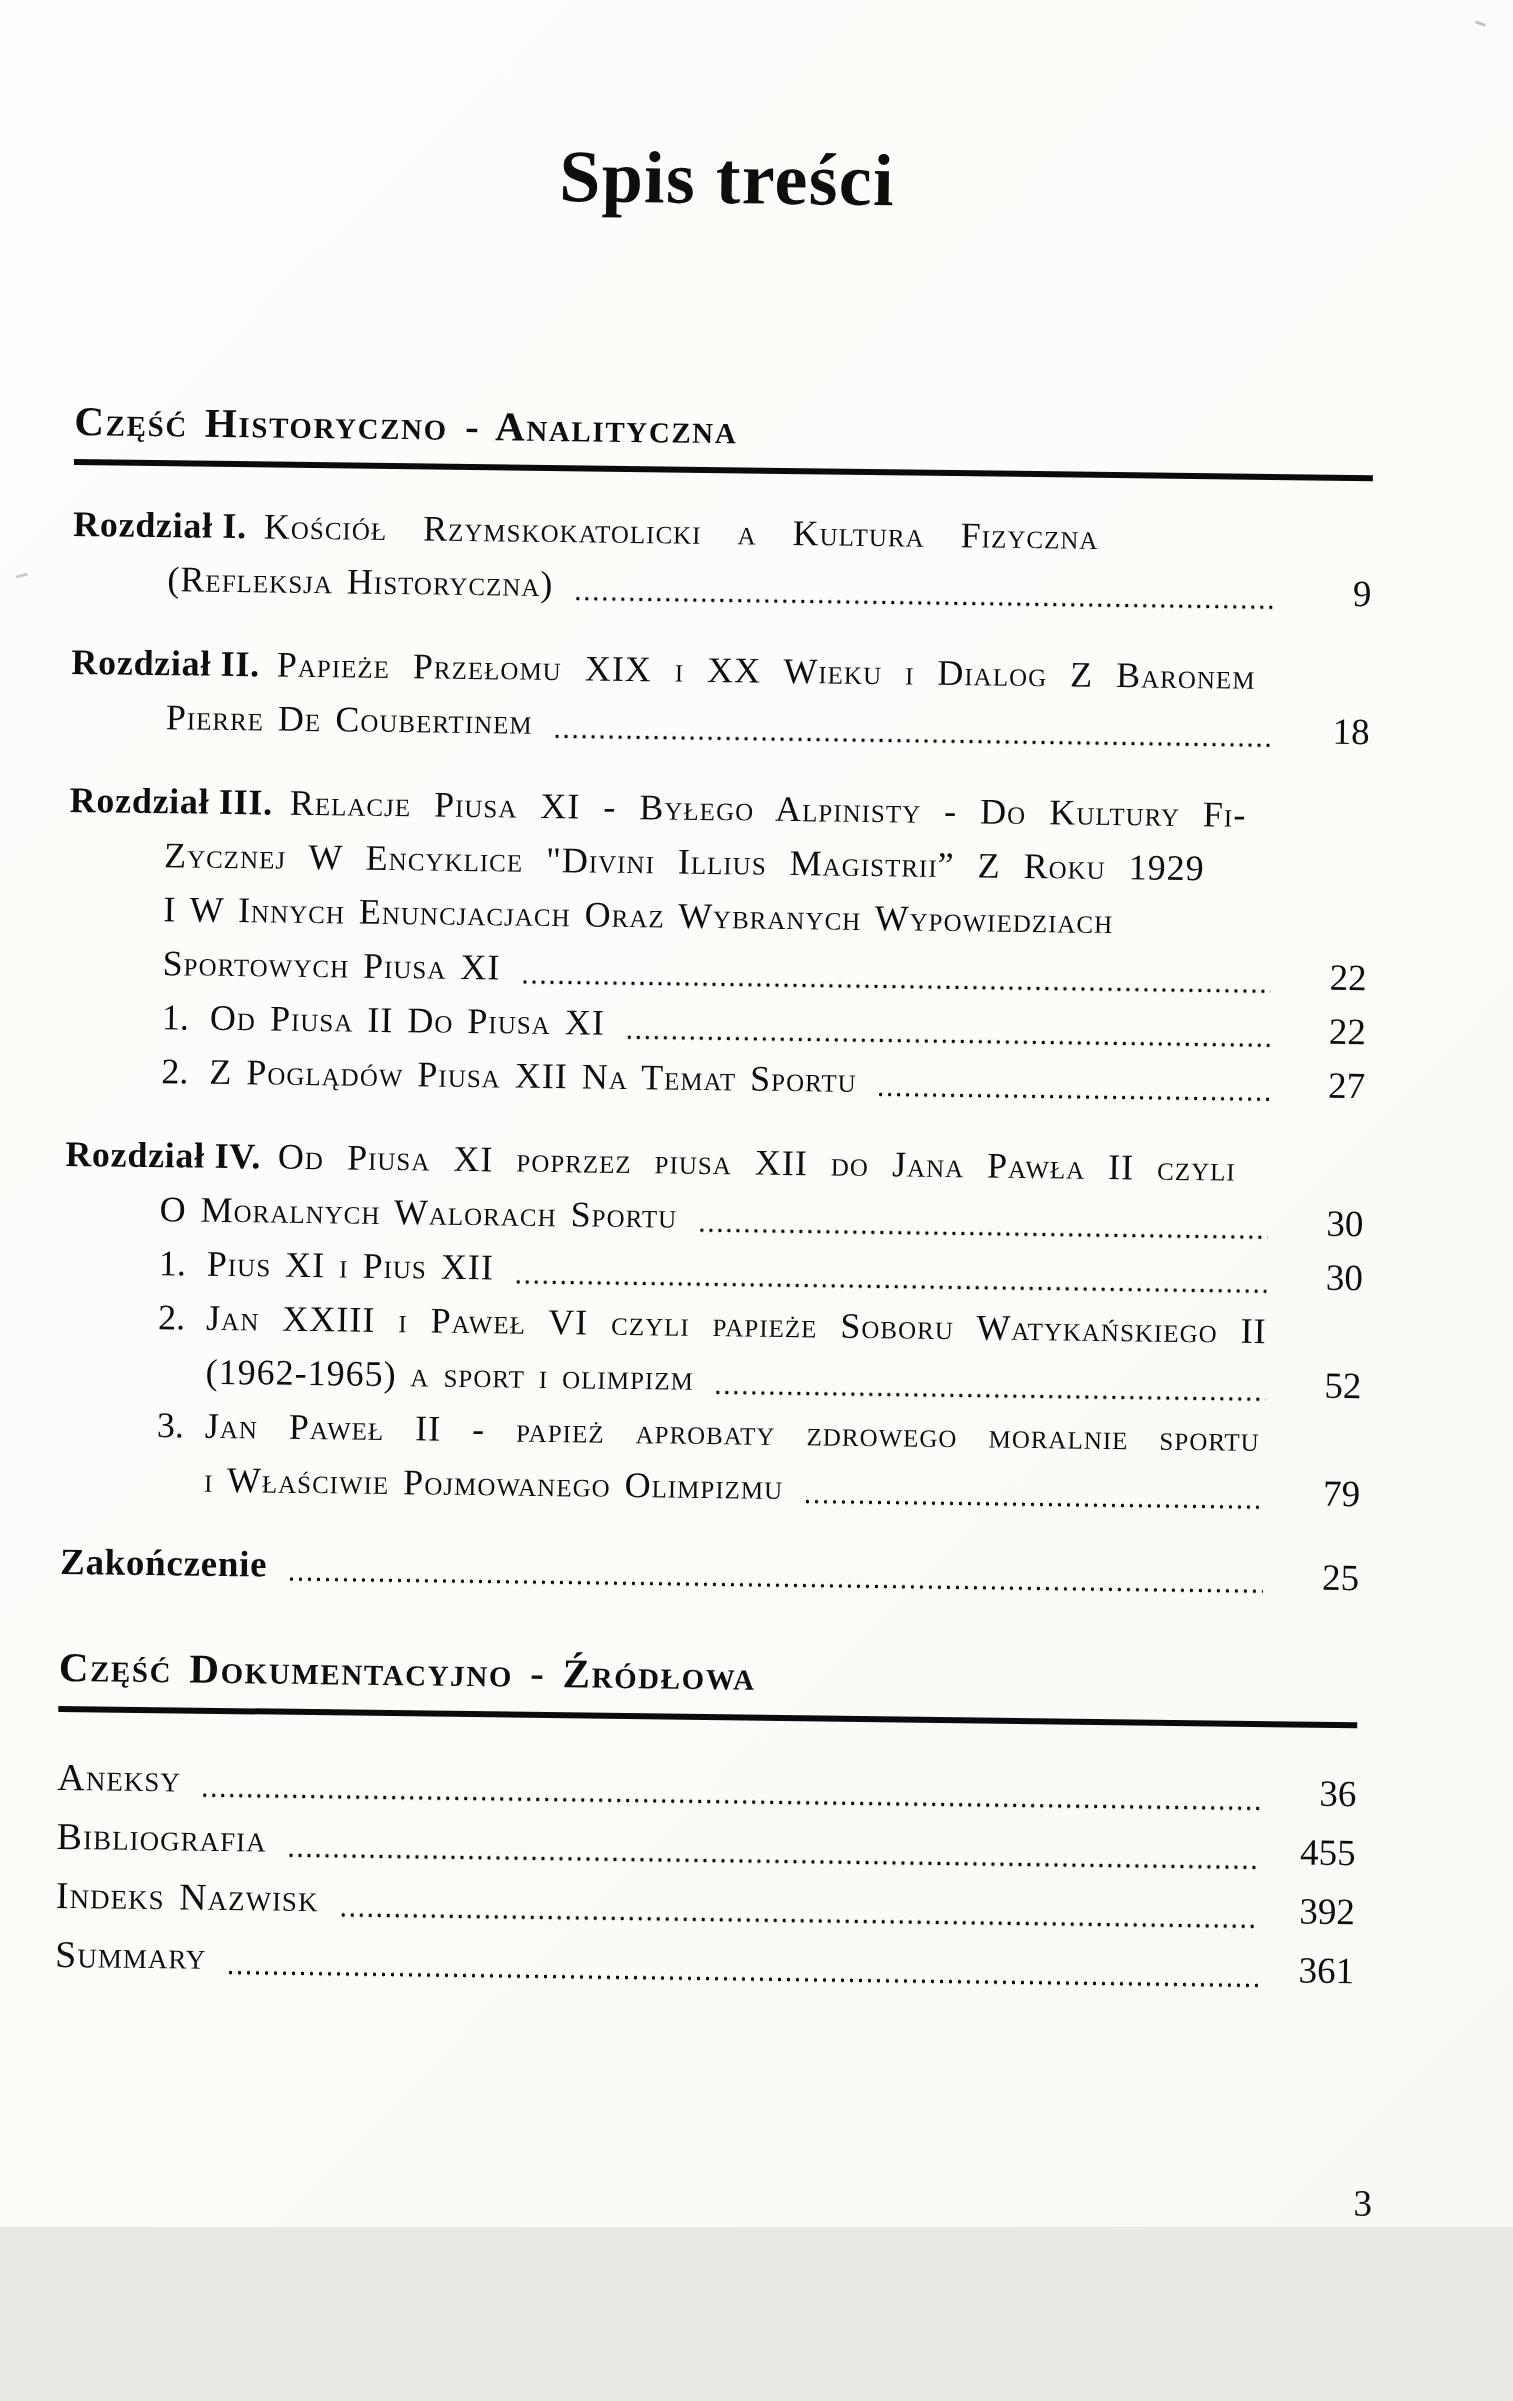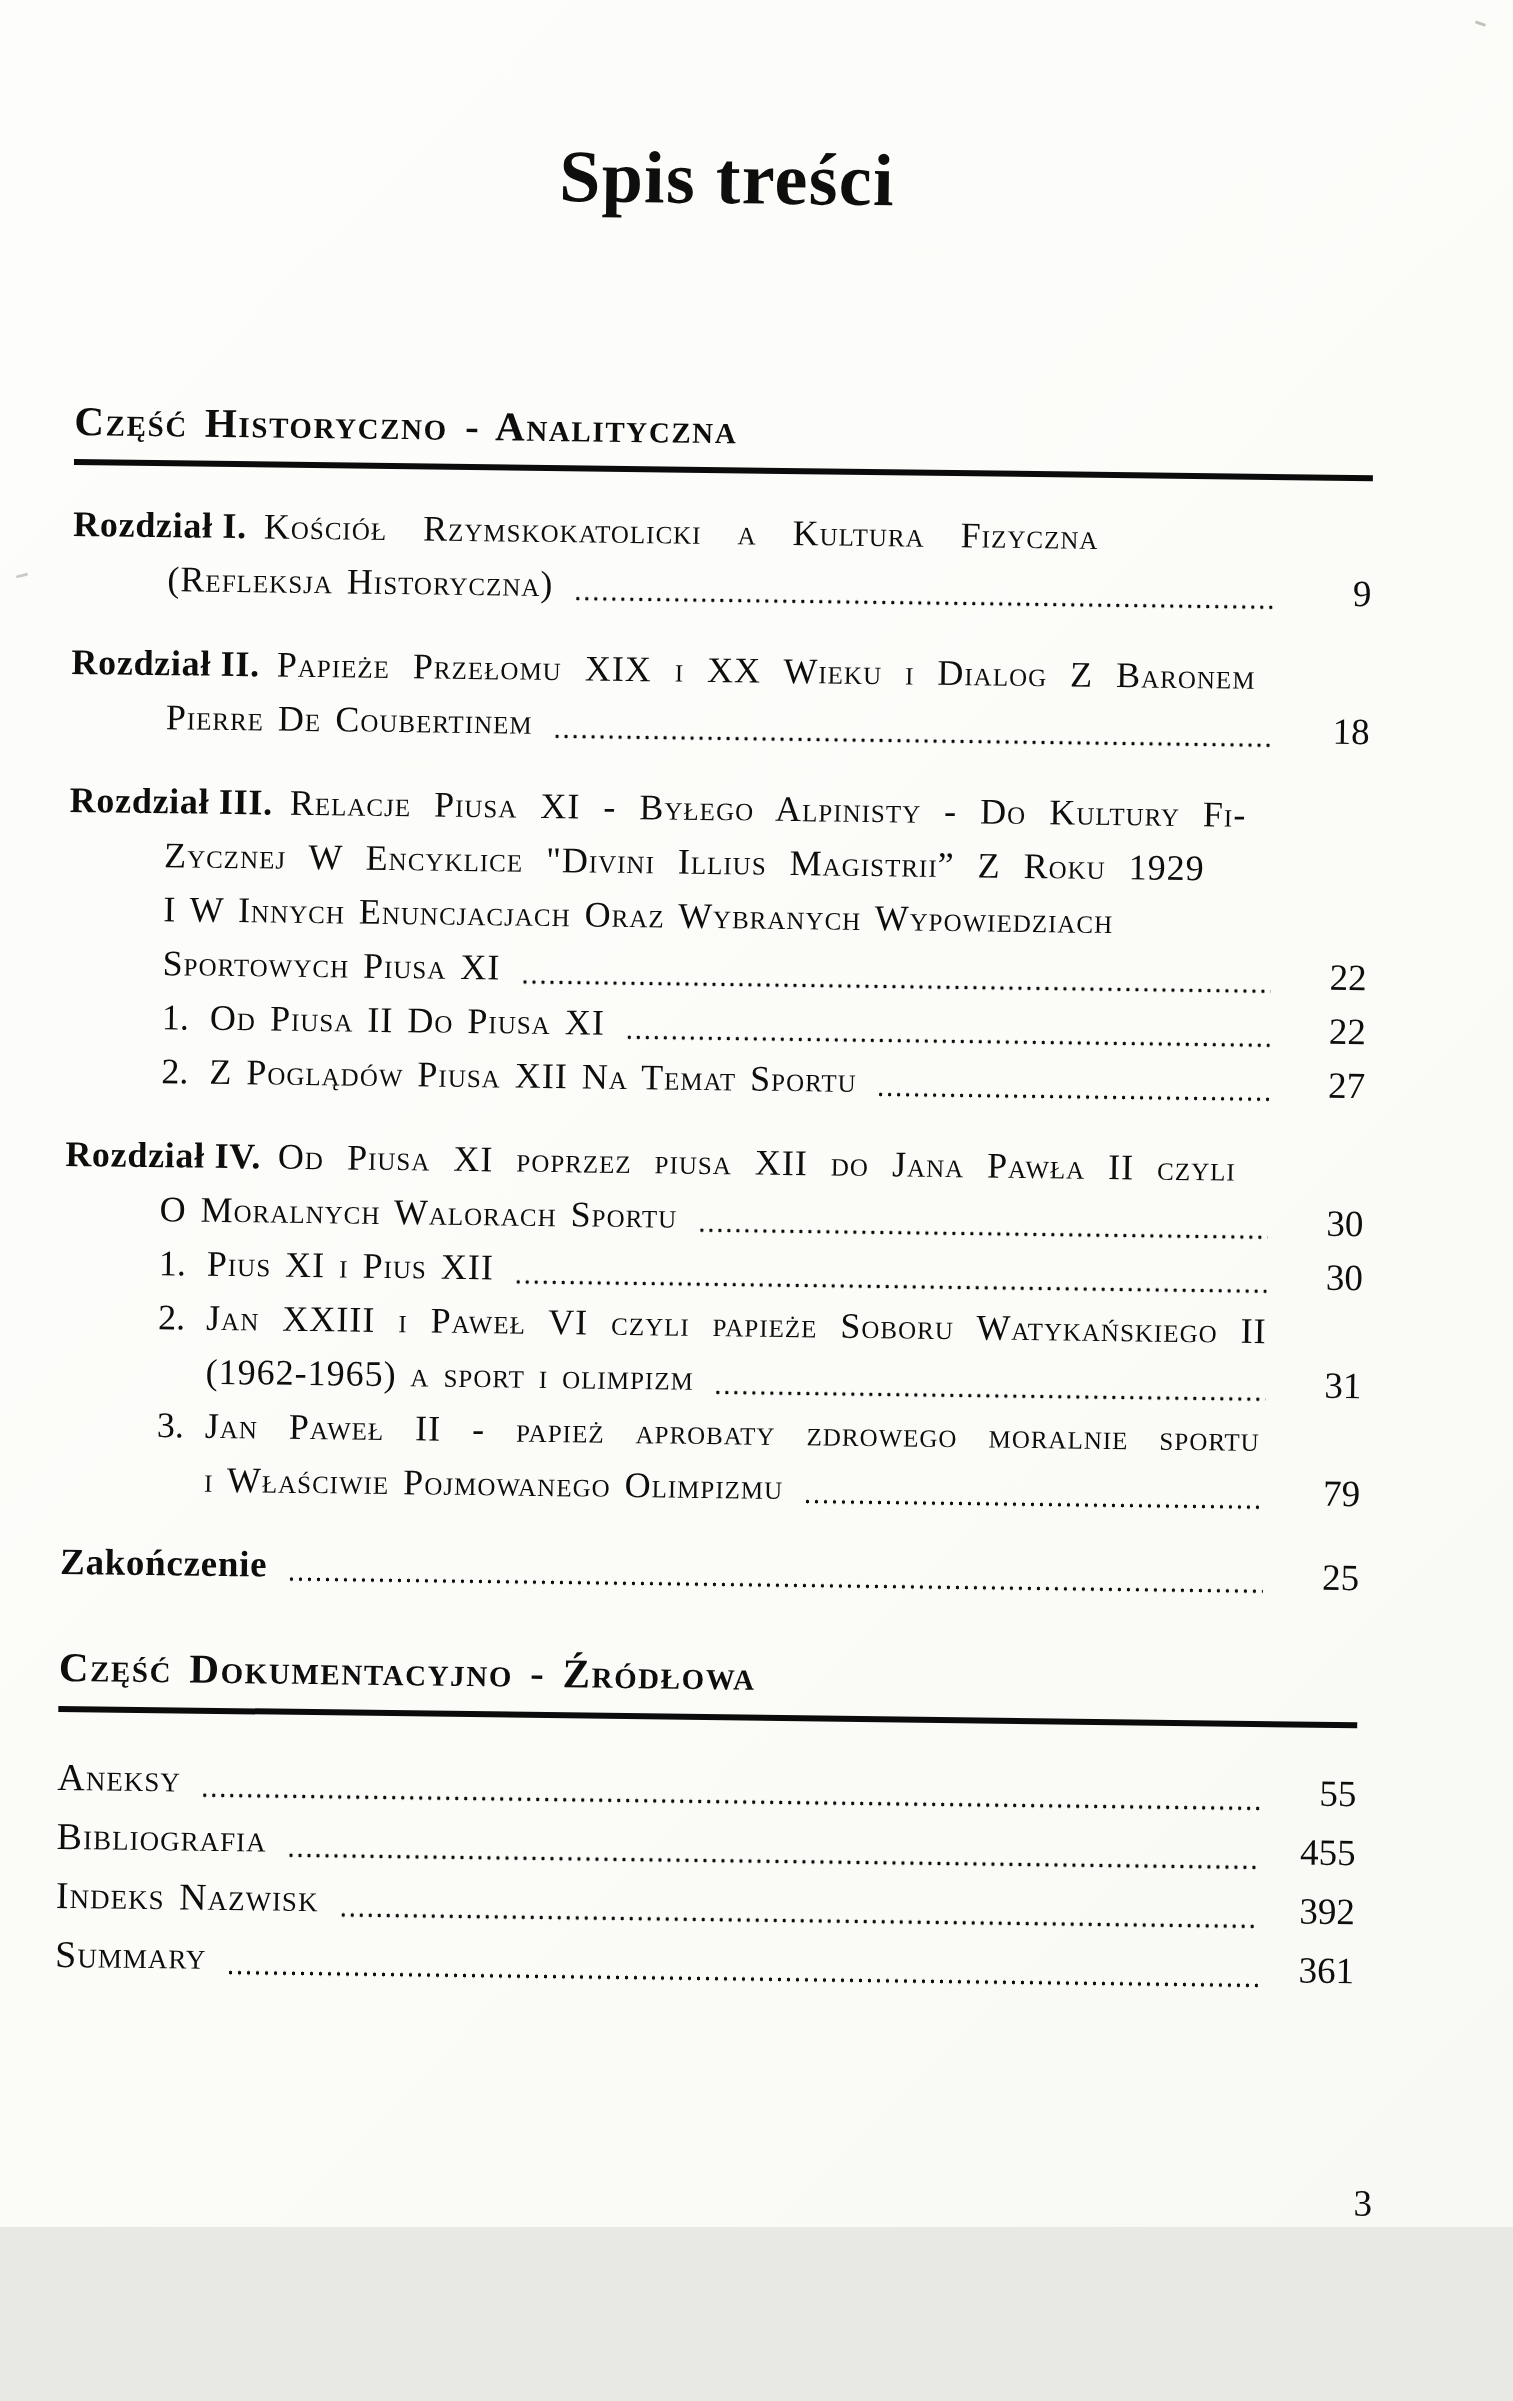--- a/index.html
+++ b/index.html
@@ -174,21 +174,21 @@
           <span class="dots"></span>
           <span class="pg">30</span>
         </div>
         <div class="row indent">
           <span class="num">2.</span>
           <span class="sc j2">Jan XXIII i Paweł VI czyli papieże Soboru Watykańskiego II</span>
         </div>
         <div class="row indent2">
           <span class="sc">(1962-1965) a sport i olimpizm</span>
           <span class="dots"></span>
-          <span class="pg">31</span>
+          <span class="pg">52</span>
         </div>
         <div class="row indent">
           <span class="num">3.</span>
           <span class="sc j3">Jan Paweł II - papież aprobaty zdrowego moralnie sportu</span>
         </div>
         <div class="row indent2">
           <span class="sc">i Właściwie Pojmowanego Olimpizmu</span>
           <span class="dots"></span>
           <span class="pg">79</span>
         </div>
@@ -203,21 +203,21 @@
       </div>
 
     </div>
 
     <div class="part-heading second">Część Dokumentacyjno - Źródłowa</div>
 
     <div class="back">
       <div class="row">
         <span class="sc">Aneksy</span>
         <span class="dots"></span>
-        <span class="pg">55</span>
+        <span class="pg">36</span>
       </div>
       <div class="row">
         <span class="sc">Bibliografia</span>
         <span class="dots"></span>
         <span class="pg">455</span>
       </div>
       <div class="row">
         <span class="sc">Indeks Nazwisk</span>
         <span class="dots"></span>
         <span class="pg">392</span>

